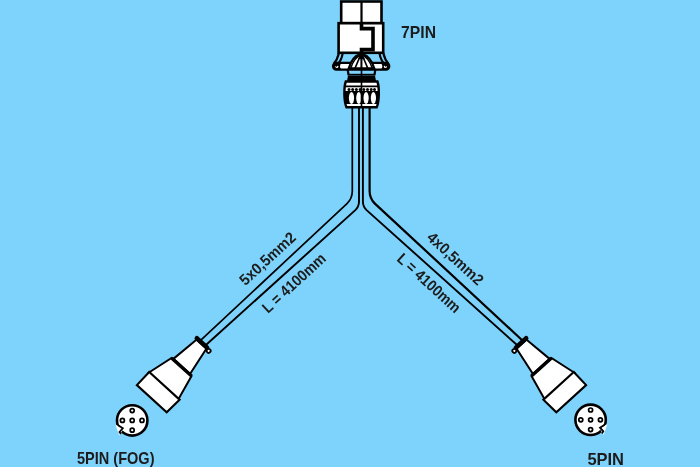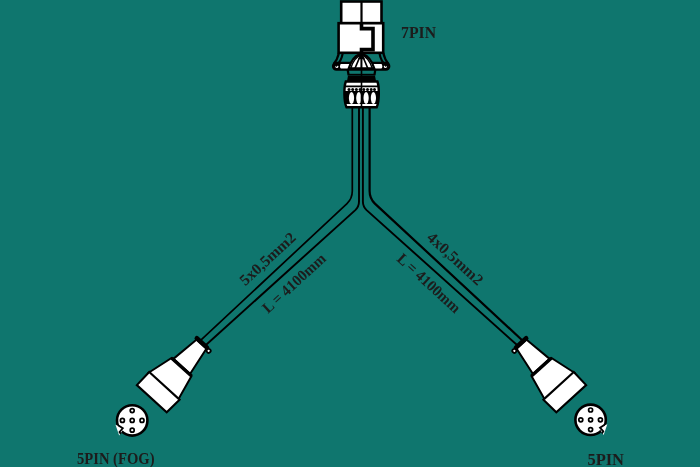--- a/index.html
+++ b/index.html
@@ -1,17 +1,17 @@
 <!DOCTYPE html>
 <html><head>
 <meta charset="utf-8">
 <style>
   html,body{margin:0;padding:0;background:#ffffff;}
-  .wrap{position:relative;width:700px;height:467px;background:#0f766e;overflow:hidden;
-        font-family:Liberation Serif, serif;}
+  .wrap{position:relative;width:700px;height:467px;background:#7dd3fc;overflow:hidden;
+        font-family:Liberation Sans, sans-serif;}
   svg{position:absolute;left:0;top:0;}
   text{fill:#1c1c1c;-webkit-font-smoothing:antialiased;}
 </style>
 </head>
 <body>
 <div class="wrap">
 <svg width="700" height="467" viewBox="0 0 700 467">
   <defs>
     <g id="plug">
 

